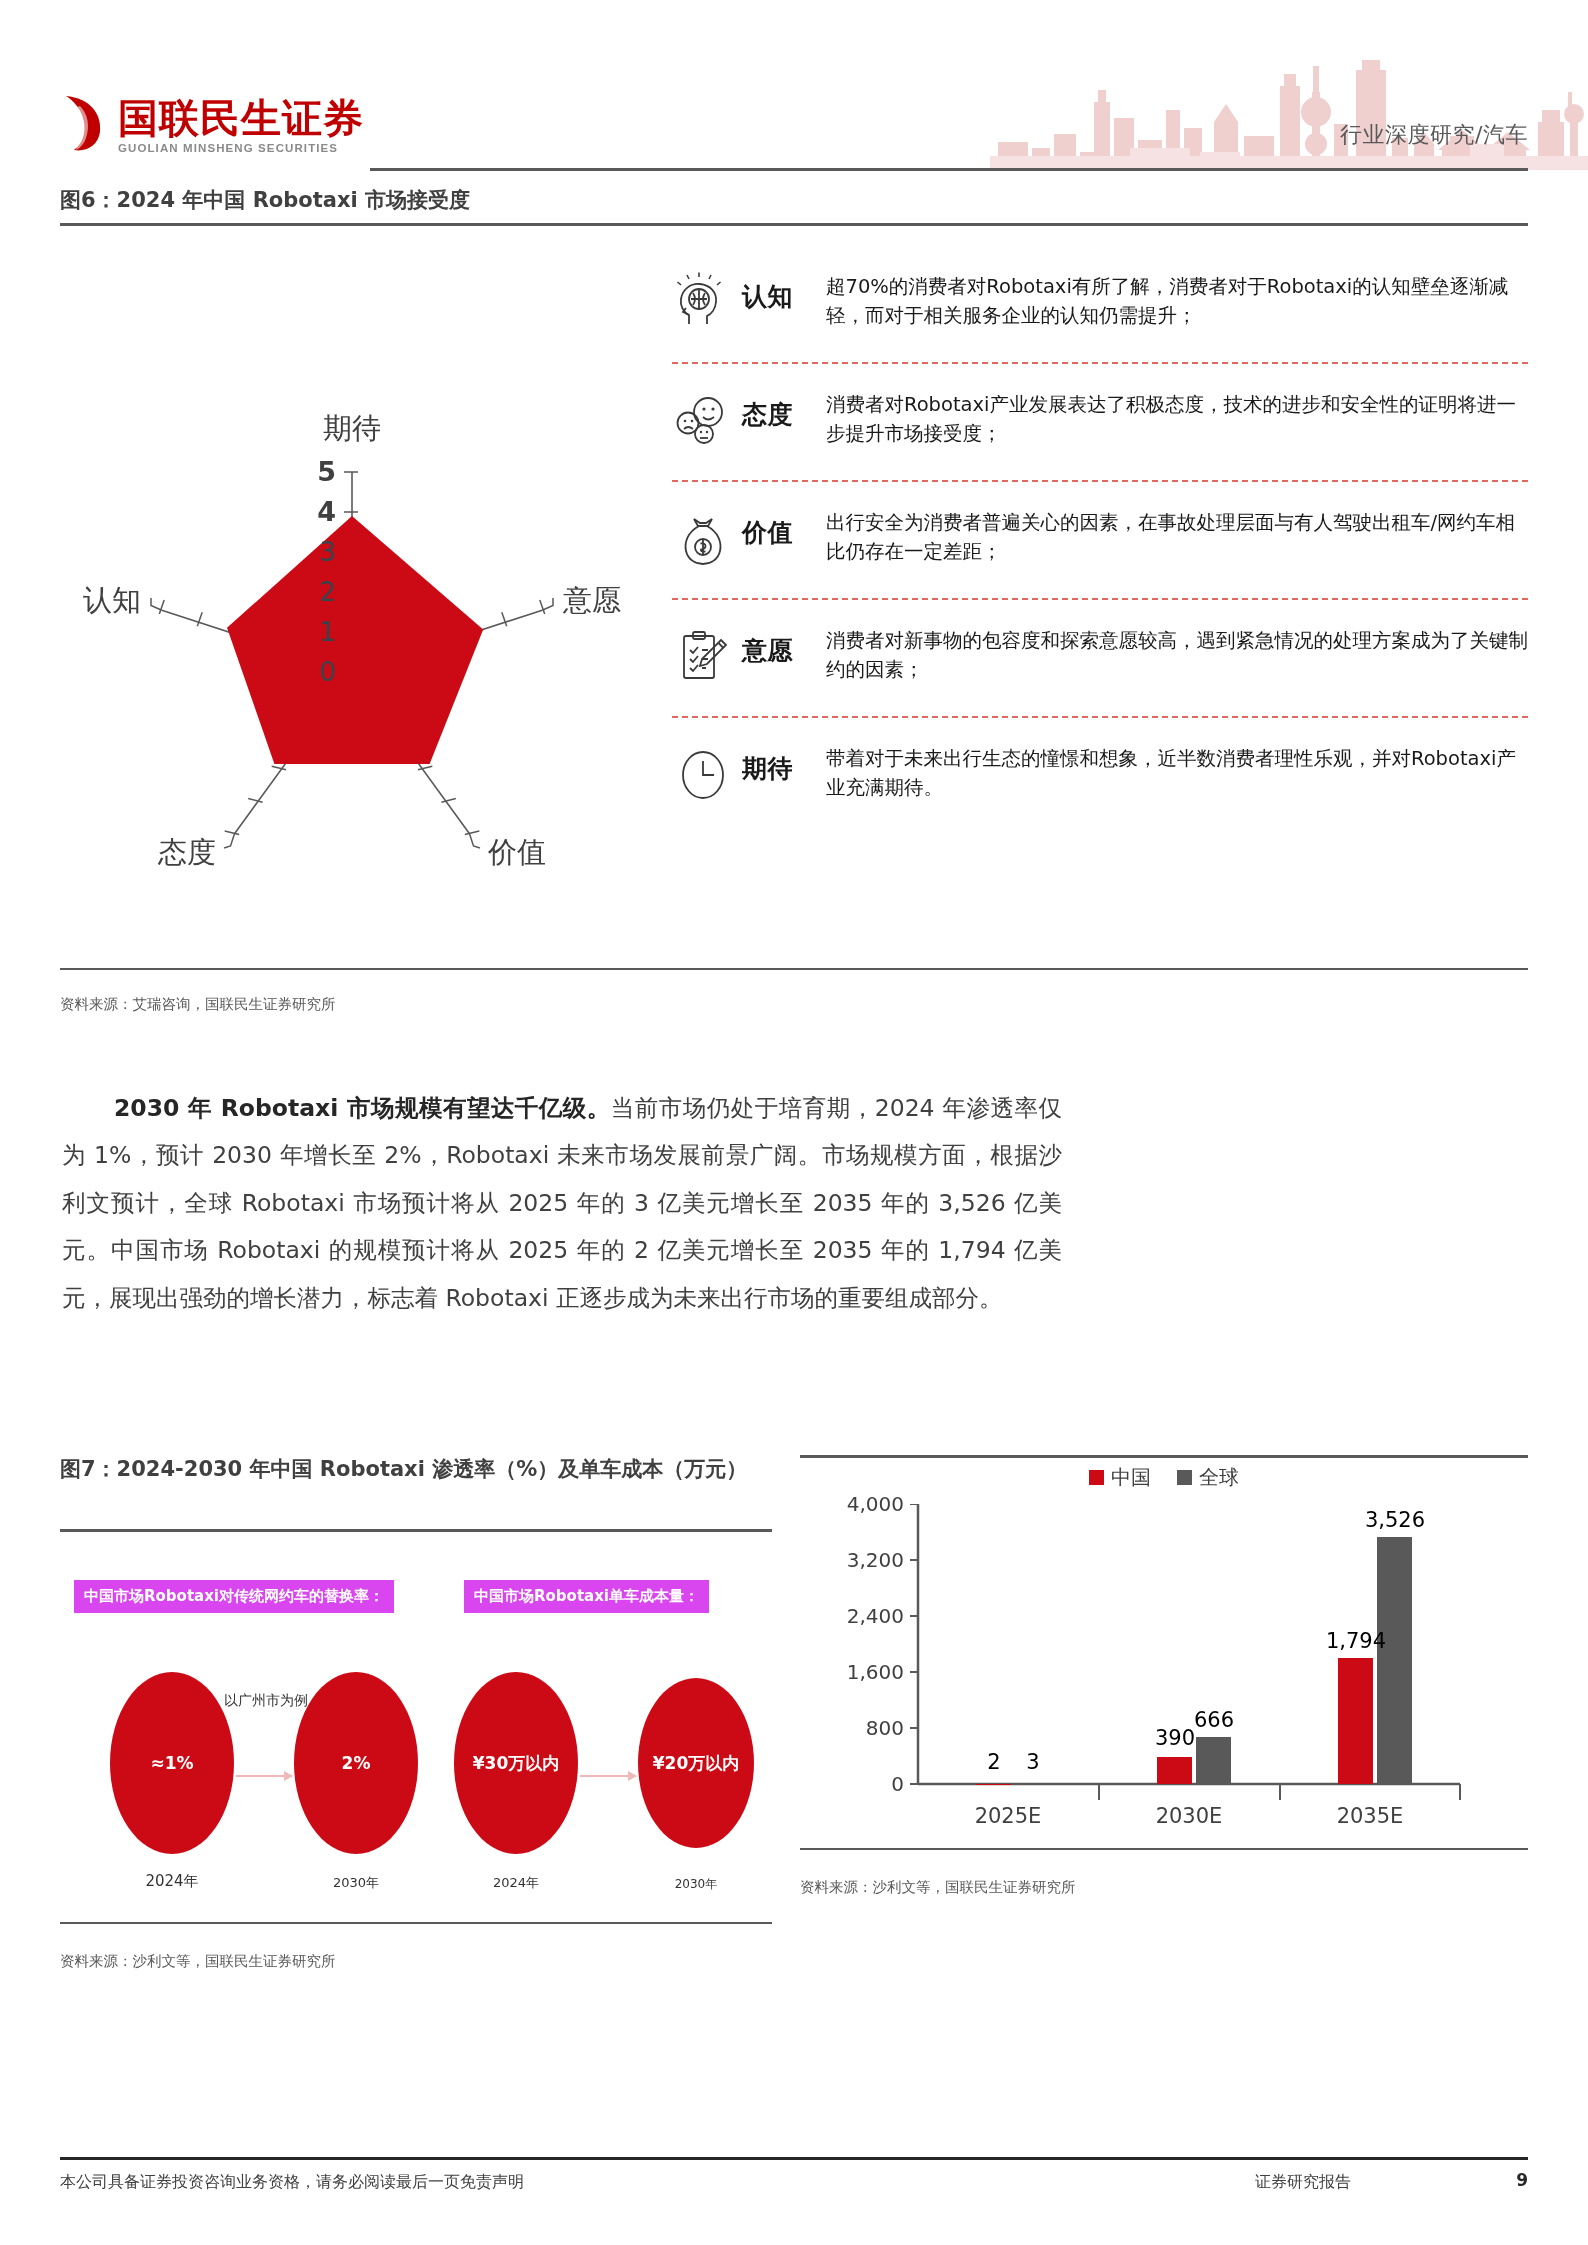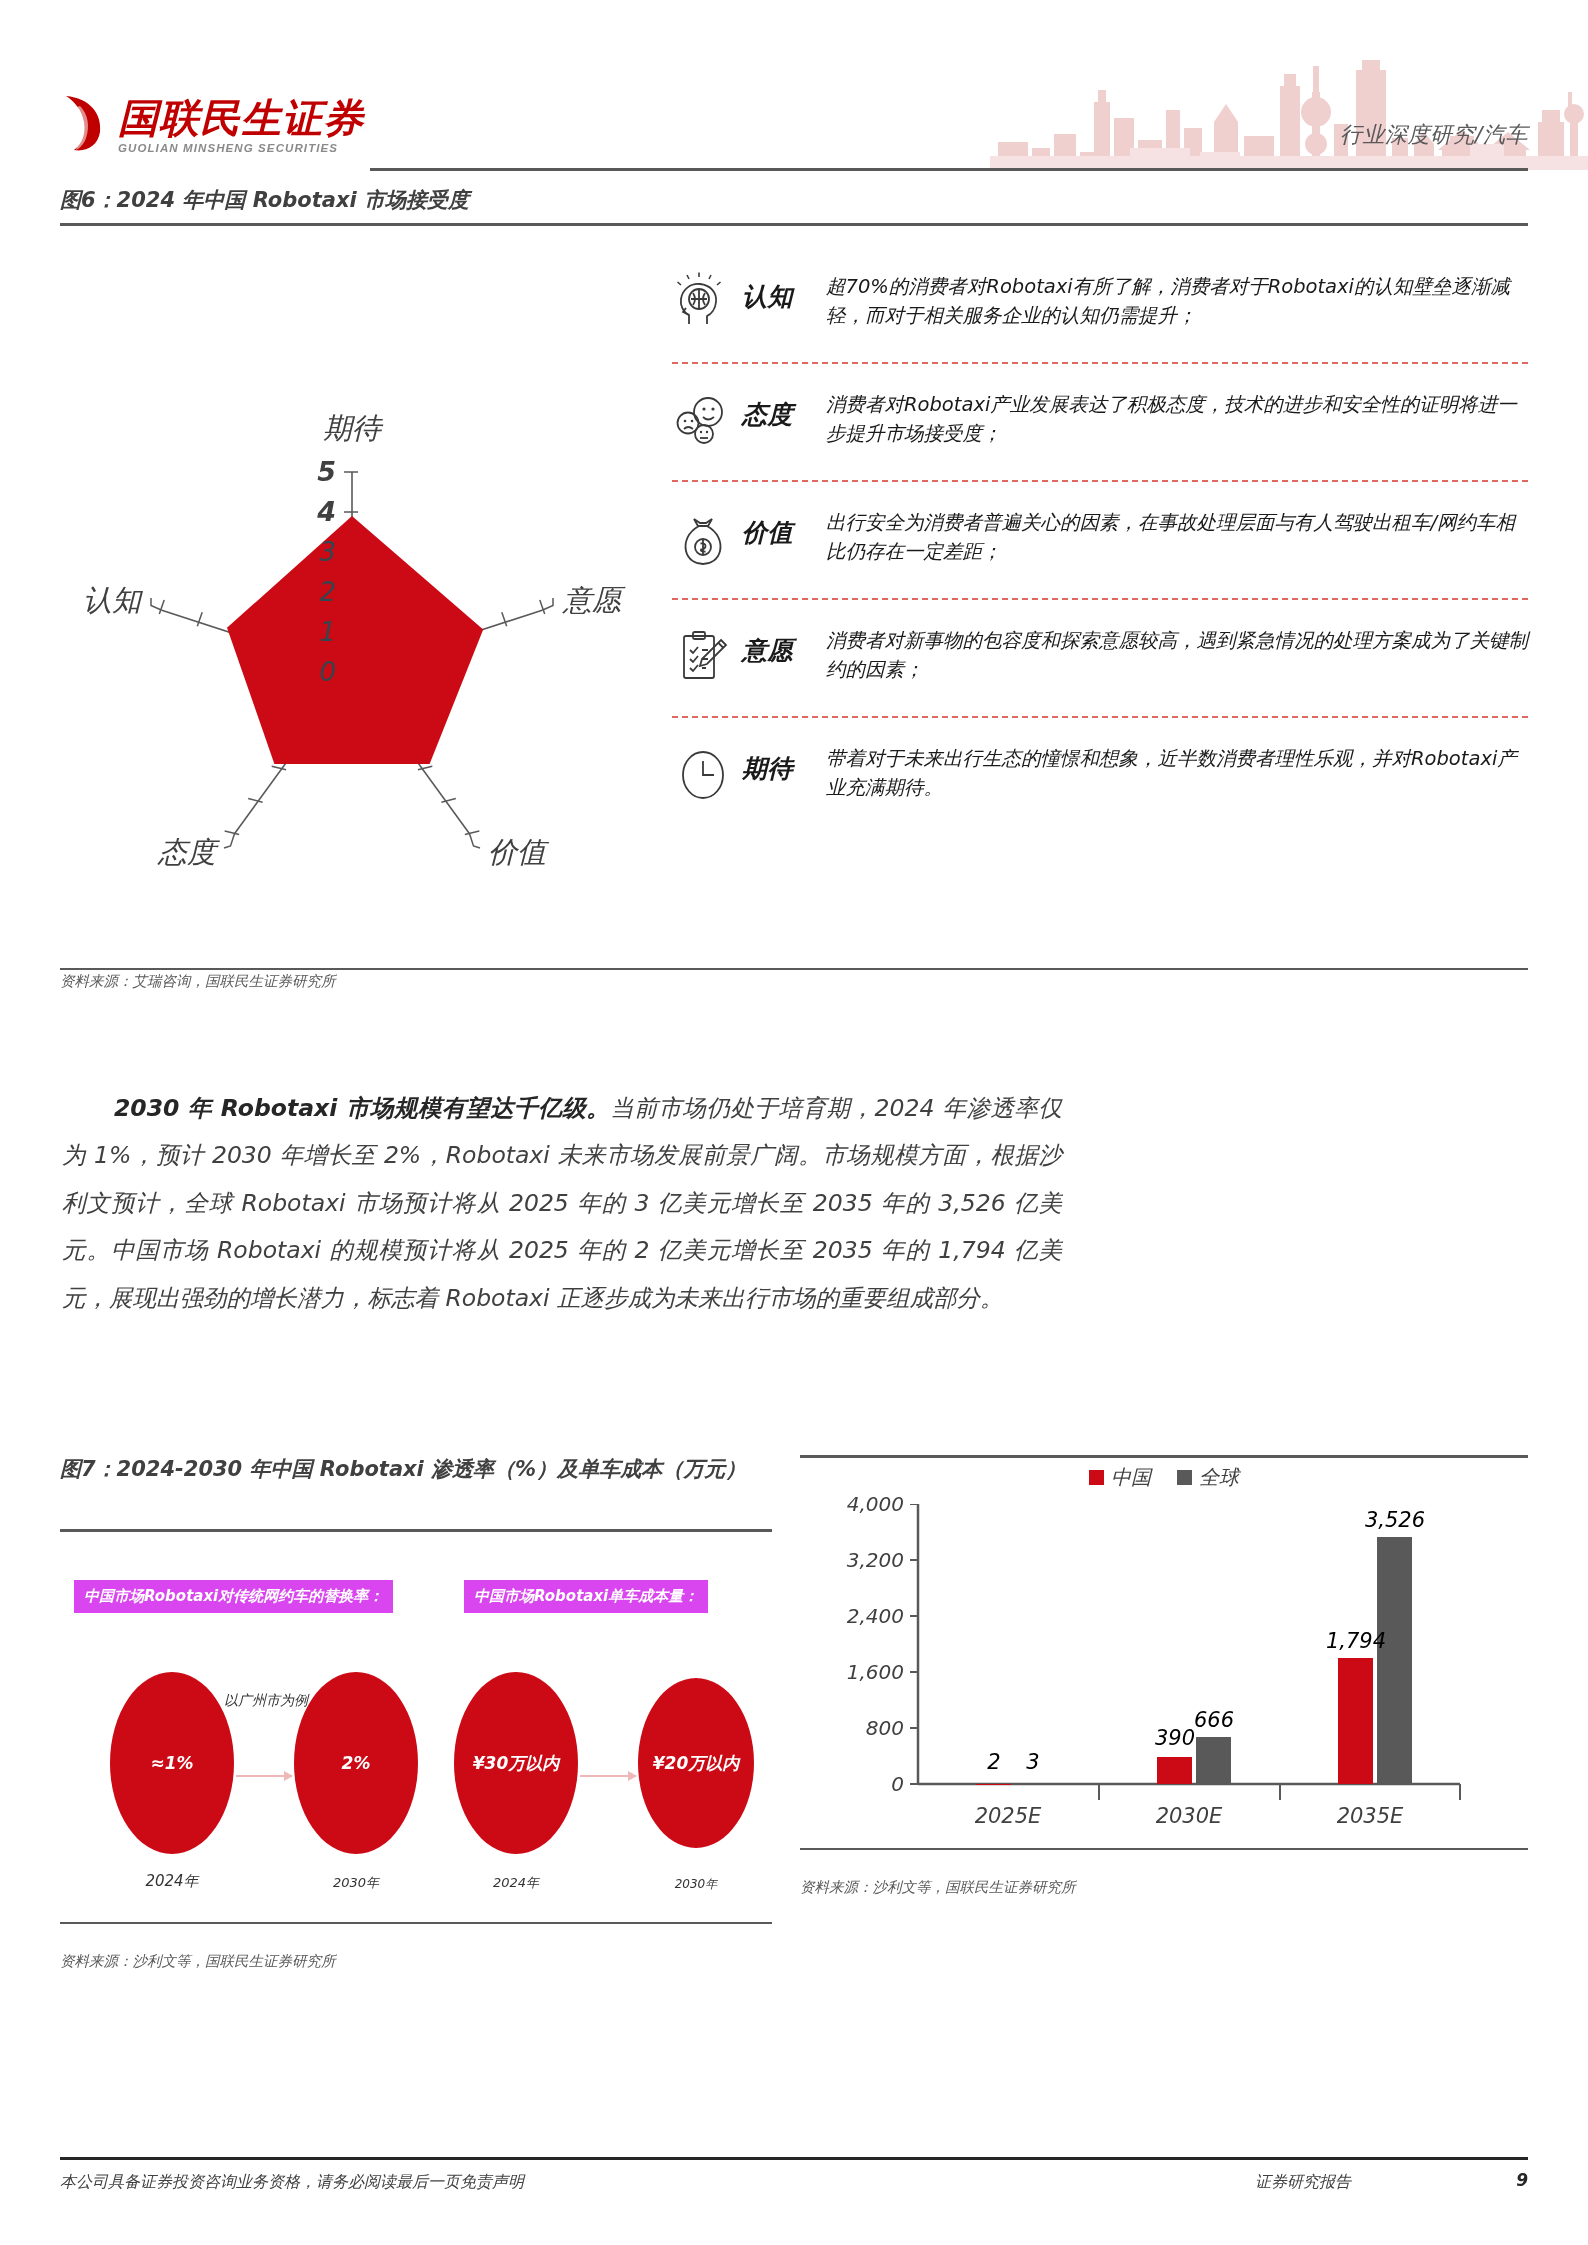--- a/index.html
+++ b/index.html
@@ -2,21 +2,21 @@
 <html><head>
 <meta charset="utf-8">
 <style>
   * { box-sizing: border-box; margin: 0; padding: 0; }
   html, body {
     width: 1588px; height: 2245px;
     background: #ffffff;
     font-family: "Liberation Sans", "DejaVu Sans", sans-serif;
     overflow: hidden;
   }
-  .page { position: relative; width: 1588px; height: 2017px; background:#fff;font-style:italic; }
+  .page { position: relative; width: 1588px; height: 2017px; background:#fff; }
 
   
   .header { position:absolute; left:0; top:0; width:1588px; height:185px; }
   .logo-wrap { position:absolute; left:60px; top:92px; display:flex; align-items:flex-end; gap:12px; }
   .logo-mark { width:46px; height:62px; position:relative; }
   .logo-text { display:flex; flex-direction:column; }
   .logo-cn { font-size:40px; font-weight:bold; color:#c00000; letter-spacing:1px;
              font-family:"DejaVu Sans","Liberation Sans",sans-serif; line-height:1.02; }
   .logo-en { font-size:11.5px; font-weight:bold; color:#8a8a8a; letter-spacing:1.1px; margin-top:3px;
              font-family:"Liberation Sans",sans-serif; }
@@ -30,21 +30,21 @@
                font-family:"DejaVu Sans","Liberation Sans",sans-serif; }
   .rule-dark { height:3px; background:#595959; }
   .rule-thin { height:2px; background:#595959; }
   .src-note { font-size:14.5px; color:#595959; font-family:"DejaVu Sans","Liberation Sans",sans-serif; }
 
   
   .fig6 { position:absolute; left:60px; top:186px; width:1468px; }
   .fig6 .rule-top { margin-top:7px; }
   .fig6-body { position:relative; height:742px; }
   .fig6 .rule-bot { margin-top:0px; }
-  .fig6-src { margin-top:2px; }
+  .fig6-src { margin-top:25px; }
 
   .radar-box { position:absolute; left:10px; top:16px; width:592px; height:700px; }
 
   .accept-list { position:absolute; left:612px; top:20px; width:856px; }
   .accept-row { display:flex; align-items:flex-start; padding:16px 0 14px 0; min-height:118px; }
   .accept-row.divider { border-bottom:2px dashed #e0685f; }
   .accept-icon { width:62px; min-width:62px; height:62px; margin-top:10px; }
   .accept-label { width:86px; min-width:86px; font-size:25px; font-weight:bold; color:#1a1a1a;
                   font-family:"DejaVu Sans","Liberation Sans",sans-serif; margin-top:18px; padding-left:8px;
                   letter-spacing:0.5px; }

